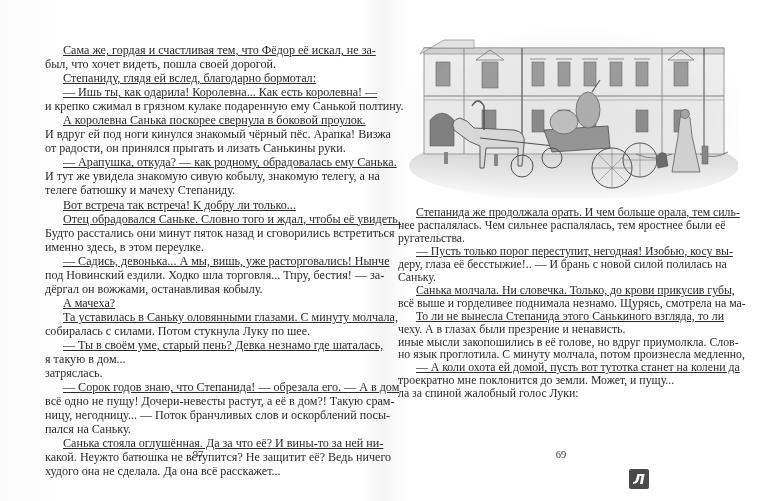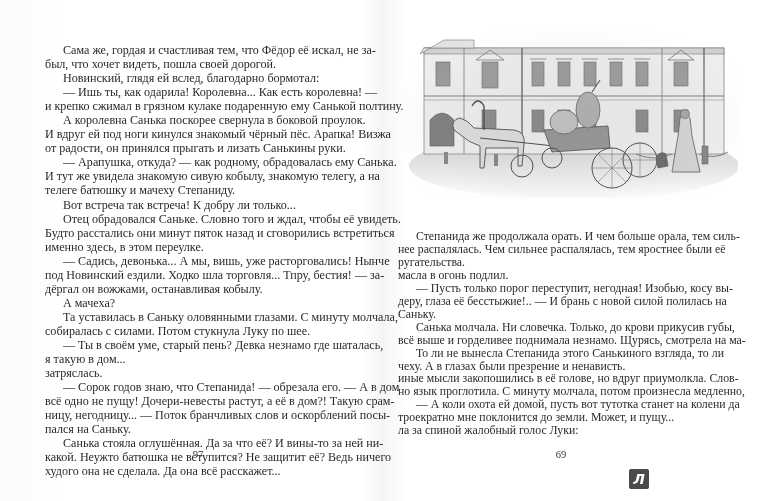--- a/index.html
+++ b/index.html
@@ -25,21 +25,20 @@
     }
     .page-left {
       left: 45px;
       top: 43px;
       width: 308px;
     }
     .page-right {
       left: 398px;
       top: 206px;
       width: 326px;
-      margin-top: 24px;
     }
     .text p {
       margin: 0;
       text-align: justify;
       text-indent: 18px;
       hyphens: manual;
     }
     .page-left .text p {
       font-size: 12.1px;
       line-height: 14.05px;
@@ -52,20 +51,21 @@
       display: block;
       text-align: justify;
       text-align-last: justify;
       white-space: nowrap;
     }
     .line.last {
       text-align-last: left;
     }
     .line.indent {
       padding-left: 18px;
+      text-decoration: underline;
     }
     .text p { text-indent: 0; }
 
     .page-number {
       position: absolute;
       font-size: 10.5px;
       color: #333;
       width: 40px;
       text-align: center;
     }
@@ -105,21 +105,21 @@
 </head>
 <body>
 
 <div class="spread"></div>
 
 <div class="page page-left">
   <div class="text">
     <p id="left-text">
         <span class="line indent">Сама же, гордая и счастливая тем, что Фёдор её искал, не за-</span>
         <span class="line last">был, что хочет видеть, пошла своей дорогой.</span>
-        <span class="line indent last">Новинский, глядя ей вслед, благодарно бормотал:</span>
+        <span class="line indent last">Степаниду, глядя ей вслед, благодарно бормотал:</span>
         <span class="line indent">— Ишь ты, как одарила! Королевна... Как есть королевна! —</span>
         <span class="line">и крепко сжимал в грязном кулаке подаренную ему Санькой полтину.</span>
         <span class="line indent">А королевна Санька поскорее свернула в боковой проулок.</span>
         <span class="line">И вдруг ей под ноги кинулся знакомый чёрный пёс. Арапка! Визжа</span>
         <span class="line last">от радости, он принялся прыгать и лизать Санькины руки.</span>
         <span class="line indent">— Арапушка, откуда? — как родному, обрадовалась ему Санька.</span>
         <span class="line">И тут же увидела знакомую сивую кобылу, знакомую телегу, а на</span>
         <span class="line last">телеге батюшку и мачеху Степаниду.</span>
         <span class="line indent last">Вот встреча так встреча! К добру ли только...</span>
         <span class="line indent">Отец обрадовался Саньке. Словно того и ждал, чтобы её увидеть.</span>
@@ -245,21 +245,20 @@
     <rect x="0" y="0" width="334" height="172" fill="url(#fade)" opacity="0.18"></rect>
   </svg>
 </div>
 
 <div class="page page-right">
   <div class="text">
     <p id="right-text">
         <span class="line indent">Степанида же продолжала орать. И чем больше орала, тем силь-</span>
         <span class="line">нее распалялась. Чем сильнее распалялась, тем яростнее были её</span>
         <span class="line last">ругательства.</span>
-        <span class="line last">масла в огонь подлил.</span>
         <span class="line indent">— Пусть только порог переступит, негодная! Изобью, косу вы-</span>
         <span class="line">деру, глаза её бесстыжие!.. — И брань с новой силой полилась на</span>
         <span class="line last">Саньку.</span>
         <span class="line indent">Санька молчала. Ни словечка. Только, до крови прикусив губы,</span>
         <span class="line">всё выше и горделивее поднимала незнамо. Щурясь, смотрела на ма-</span>
         <span class="line indent">То ли не вынесла Степанида этого Санькиного взгляда, то ли</span>
         <span class="line last">чеху. А в глазах были презрение и ненависть.</span>
         <span class="line">иные мысли закопошились в её голове, но вдруг приумолкла. Слов-</span>
         <span class="line">но язык проглотила. С минуту молчала, потом произнесла медленно,</span>
         <span class="line indent">— А коли охота ей домой, пусть вот тутотка станет на колени да</span>

